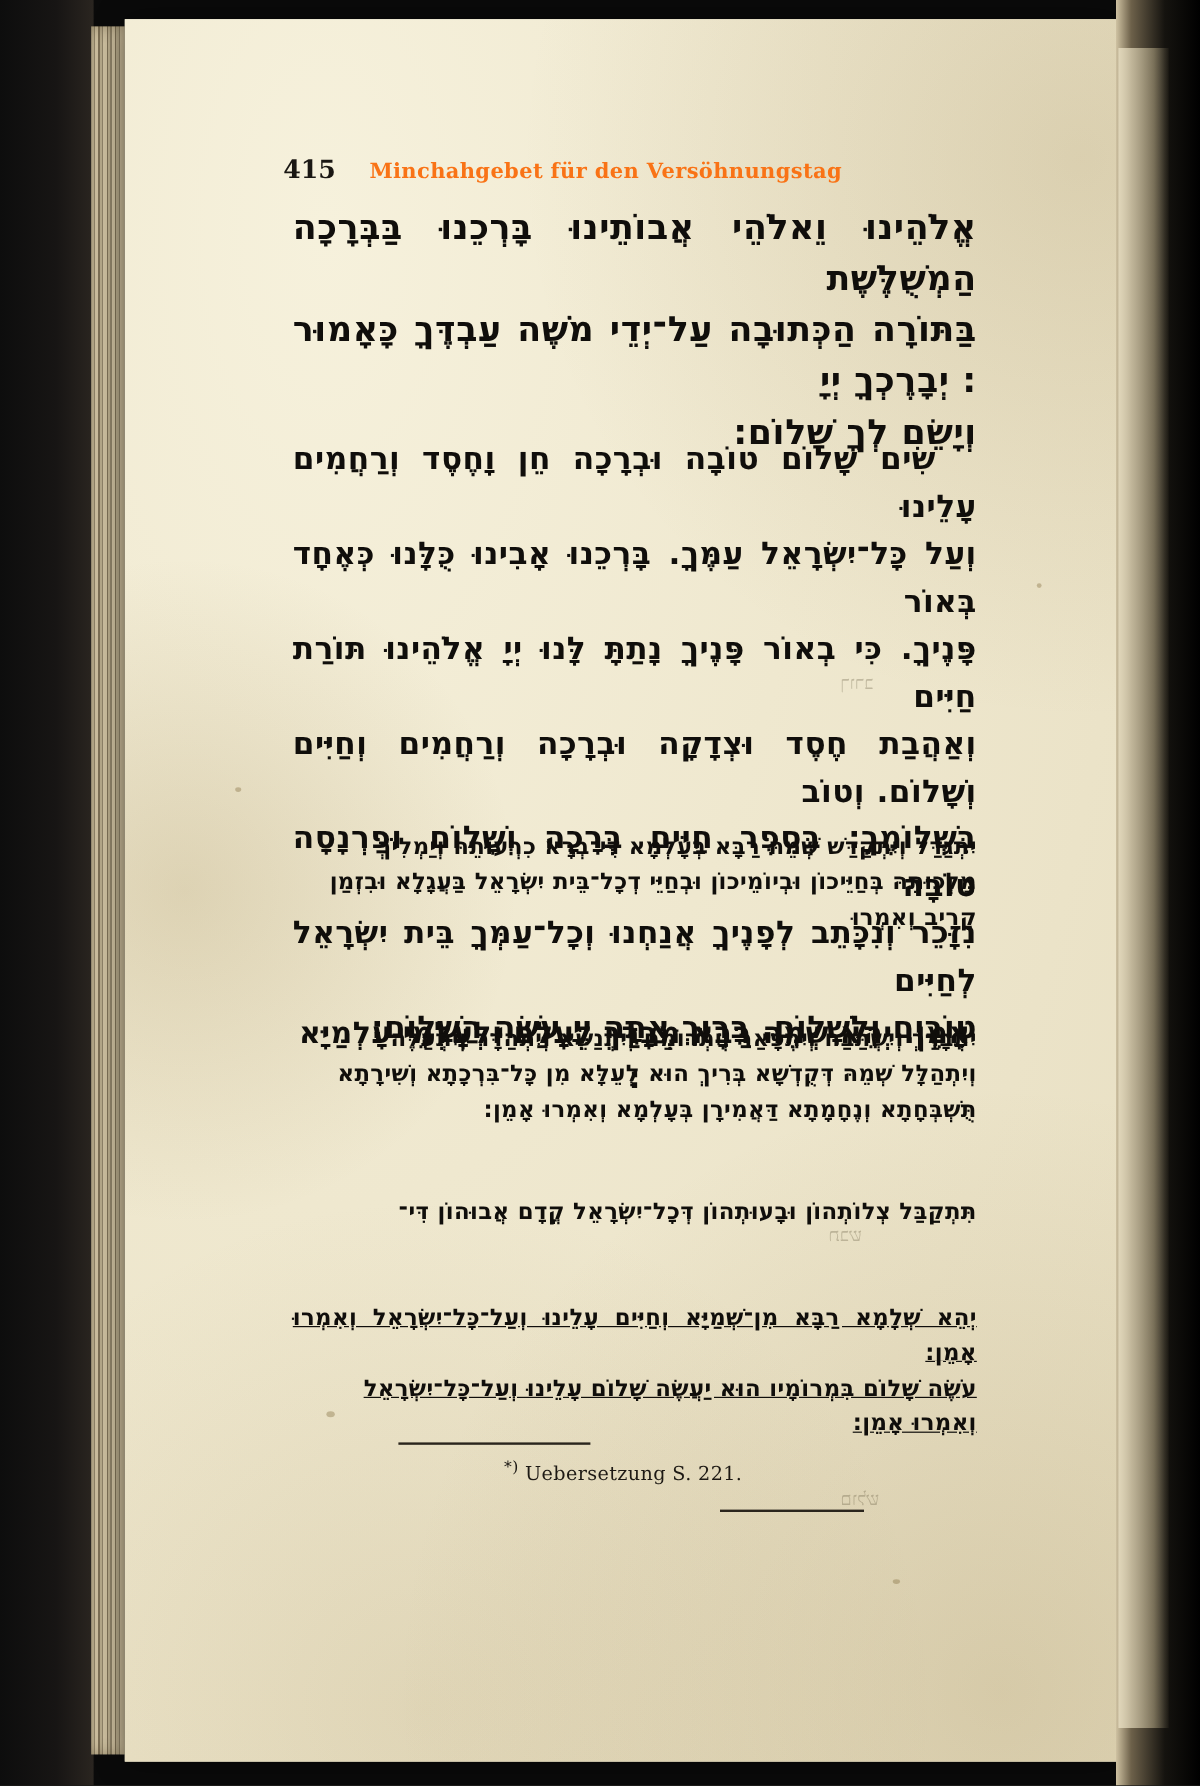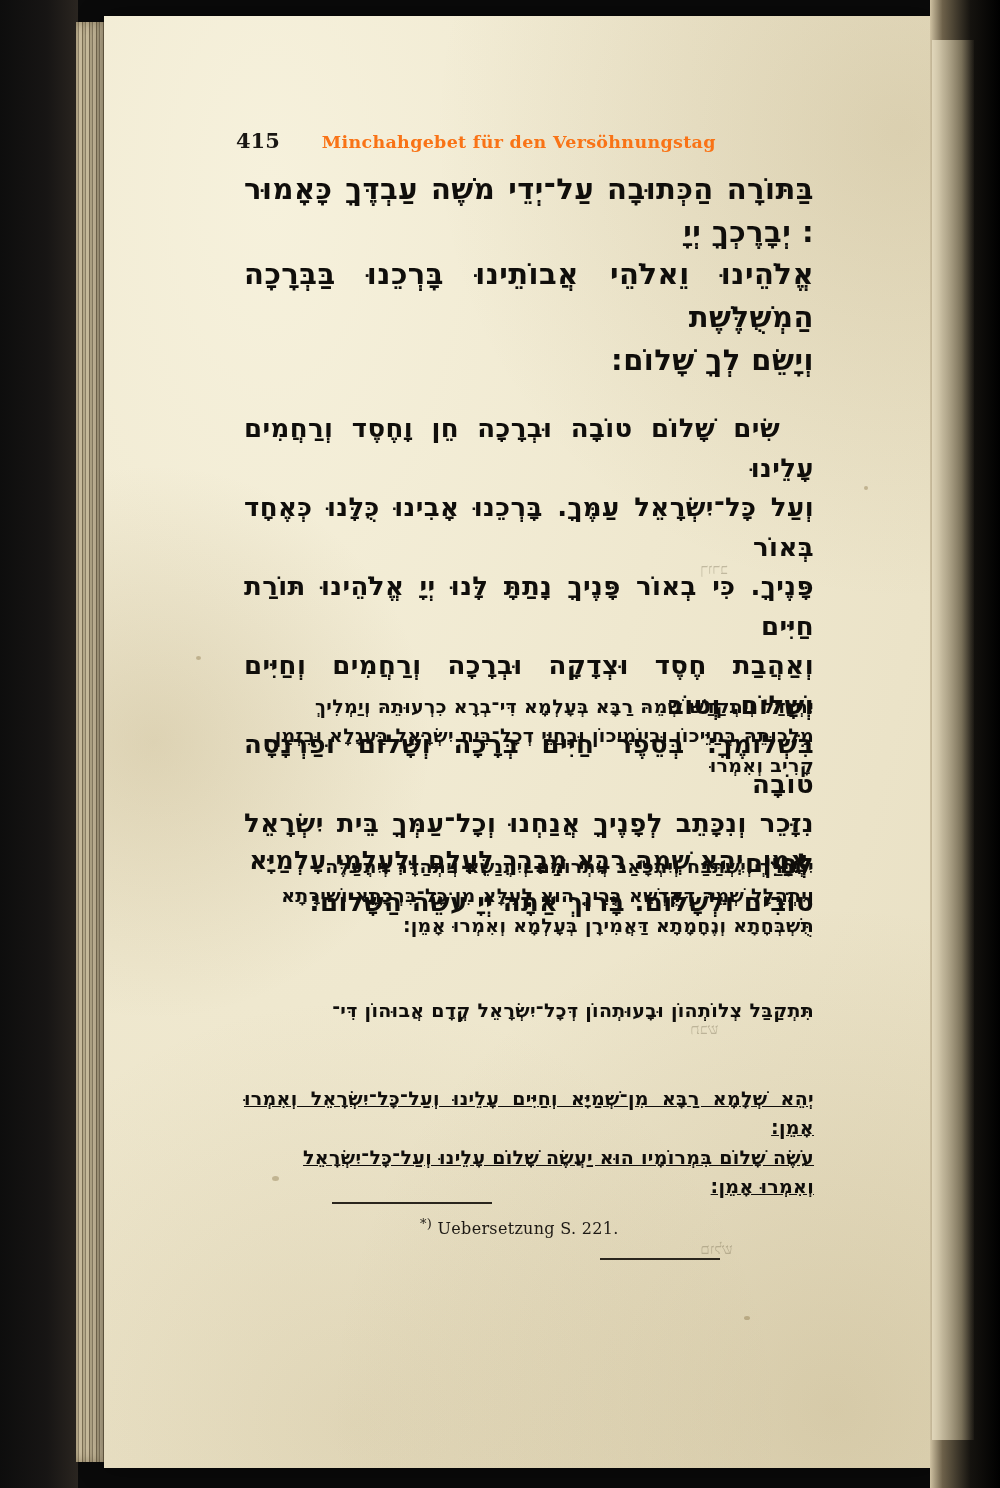--- a/index.html
+++ b/index.html
@@ -115,21 +115,21 @@
     top: 112px;
     width: 580px;
     display: flex;
     align-items: baseline;
   }
   .folio {
     font-family: "DejaVu Serif", serif;
     font-weight: 700;
     font-size: 21px;
     color: #1a1713;
-    margin-right: 42px;
+    margin-right: 28px;
   }
   .head-title {
     font-family: "DejaVu Serif", serif;
     font-size: 17.5px;
     font-weight: 700;
     color: #f97316;
     letter-spacing: 0.3px;
   }
 
   .hebrew-block {
@@ -162,21 +162,21 @@
   .b-kaddish-resp {
     font-size: 25px;
     line-height: 1.5;
     letter-spacing: 0.4px;
     text-align: center;
   }
   .right-last  { text-align: right; }
 
   
   #blk1 { left: 140px; top: 152px; width: 570px; }
-  #blk2 { left: 140px; top: 348px; width: 570px; margin-top: 45px; }
+  #blk2 { left: 140px; top: 348px; width: 570px; }
   #blk3 { left: 140px; top: 676px; width: 570px; }
   #blk4 { left: 140px; top: 826px; width: 570px; }
   #blk5 { left: 140px; top: 836px; width: 570px; }
   #blk6 { left: 140px; top: 980px; width: 570px; }
   #blk7 { left: 140px; top: 1068px; width: 570px; text-decoration: underline; }
 
   .indent-first { text-indent: 34px; }
 
   
   .rule {
@@ -222,22 +222,22 @@
   <div class="bleed" style="left:700px; top:1240px;">םולש</div>
 
   <div class="content">
 
     <div class="running-head">
       <span class="folio">415</span>
       <span class="head-title">Minchahgebet für den Versöhnungstag</span>
     </div>
 
     <div class="hebrew-block b-large" id="blk1">
+      <p>אֱלֹהֵינוּ וֵאלֹהֵי אֲבוֹתֵינוּ בָּרְכֵנוּ בַּבְּרָכָה הַמְשֻׁלֶּשֶׁת</p>
       <p>בַּתּוֹרָה הַכְּתוּבָה עַל־יְדֵי מֹשֶׁה עַבְדֶּךָ כָּאָמוּר : יְבָרֶכְךָ יְיָ</p>
-      <p>אֱלֹהֵינוּ וֵאלֹהֵי אֲבוֹתֵינוּ בָּרְכֵנוּ בַּבְּרָכָה הַמְשֻׁלֶּשֶׁת</p>
       <p class="right-last">וְיָשֵׂם לְךָ שָׁלוֹם:</p>
     </div>
 
     <div class="hebrew-block b-medium" id="blk2">
       <p class="indent-first">שִׂים שָׁלוֹם טוֹבָה וּבְרָכָה חֵן וָחֶסֶד וְרַחֲמִים עָלֵינוּ</p>
       <p>וְעַל כָּל־יִשְׂרָאֵל עַמֶּךָ.  בָּרְכֵנוּ אָבִינוּ כֻּלָּנוּ כְּאֶחָד בְּאוֹר</p>
       <p>פָּנֶיךָ.  כִּי בְאוֹר פָּנֶיךָ נָתַתָּ לָּנוּ יְיָ אֱלֹהֵינוּ תּוֹרַת חַיִּים</p>
       <p>וְאַהֲבַת חֶסֶד וּצְדָקָה וּבְרָכָה וְרַחֲמִים וְחַיִּים וְשָׁלוֹם. וְטוֹב</p>
       <p>בִּשְׁלוֹמֶךָ:  בְּסֵפֶר חַיִּים בְּרָכָה וְשָׁלוֹם וּפַרְנָסָה טוֹבָה</p>
       <p>נִזָּכֵר וְנִכָּתֵב לְפָנֶיךָ אֲנַחְנוּ וְכָל־עַמְּךָ בֵּית יִשְׂרָאֵל לְחַיִּים</p>

